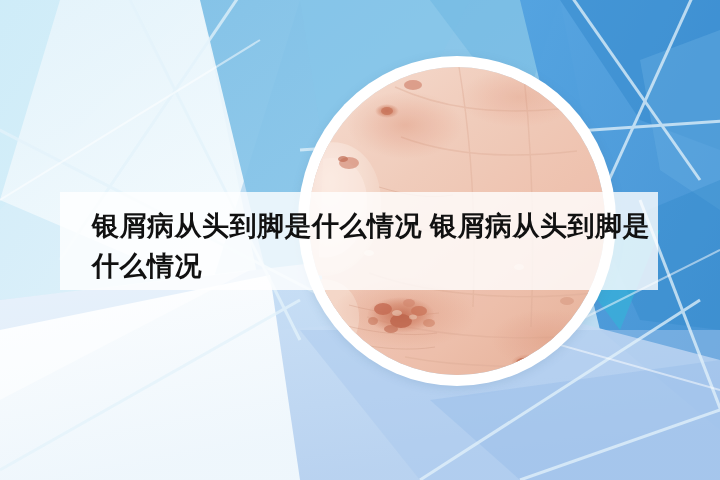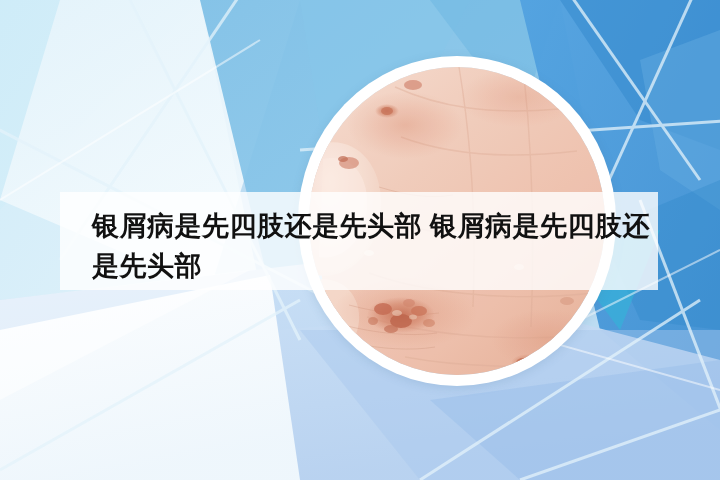--- a/index.html
+++ b/index.html
@@ -241,15 +241,15 @@
         <ellipse cx="164" cy="152" rx="4" ry="3" fill="#f7ddd0" opacity="0.7"></ellipse>
         <ellipse cx="210" cy="200" rx="5" ry="3" fill="#f8dfd2" opacity="0.6"></ellipse>
         <ellipse cx="60" cy="186" rx="5" ry="3" fill="#fae5da" opacity="0.7"></ellipse>
 
         <rect x="0" y="0" width="296" height="308" fill="#ffffff" opacity="0.06"></rect>
       </svg>
     </div>
   </div>
 
   <div class="caption-band"></div>
-  <div class="caption-text">银屑病是先四肢还是先头部 银屑病是先四肢还是先头部</div>
+  <div class="caption-text">银屑病从头到脚是什么情况 银屑病从头到脚是什么情况</div>
 
 </div>
 
 </body></html>

